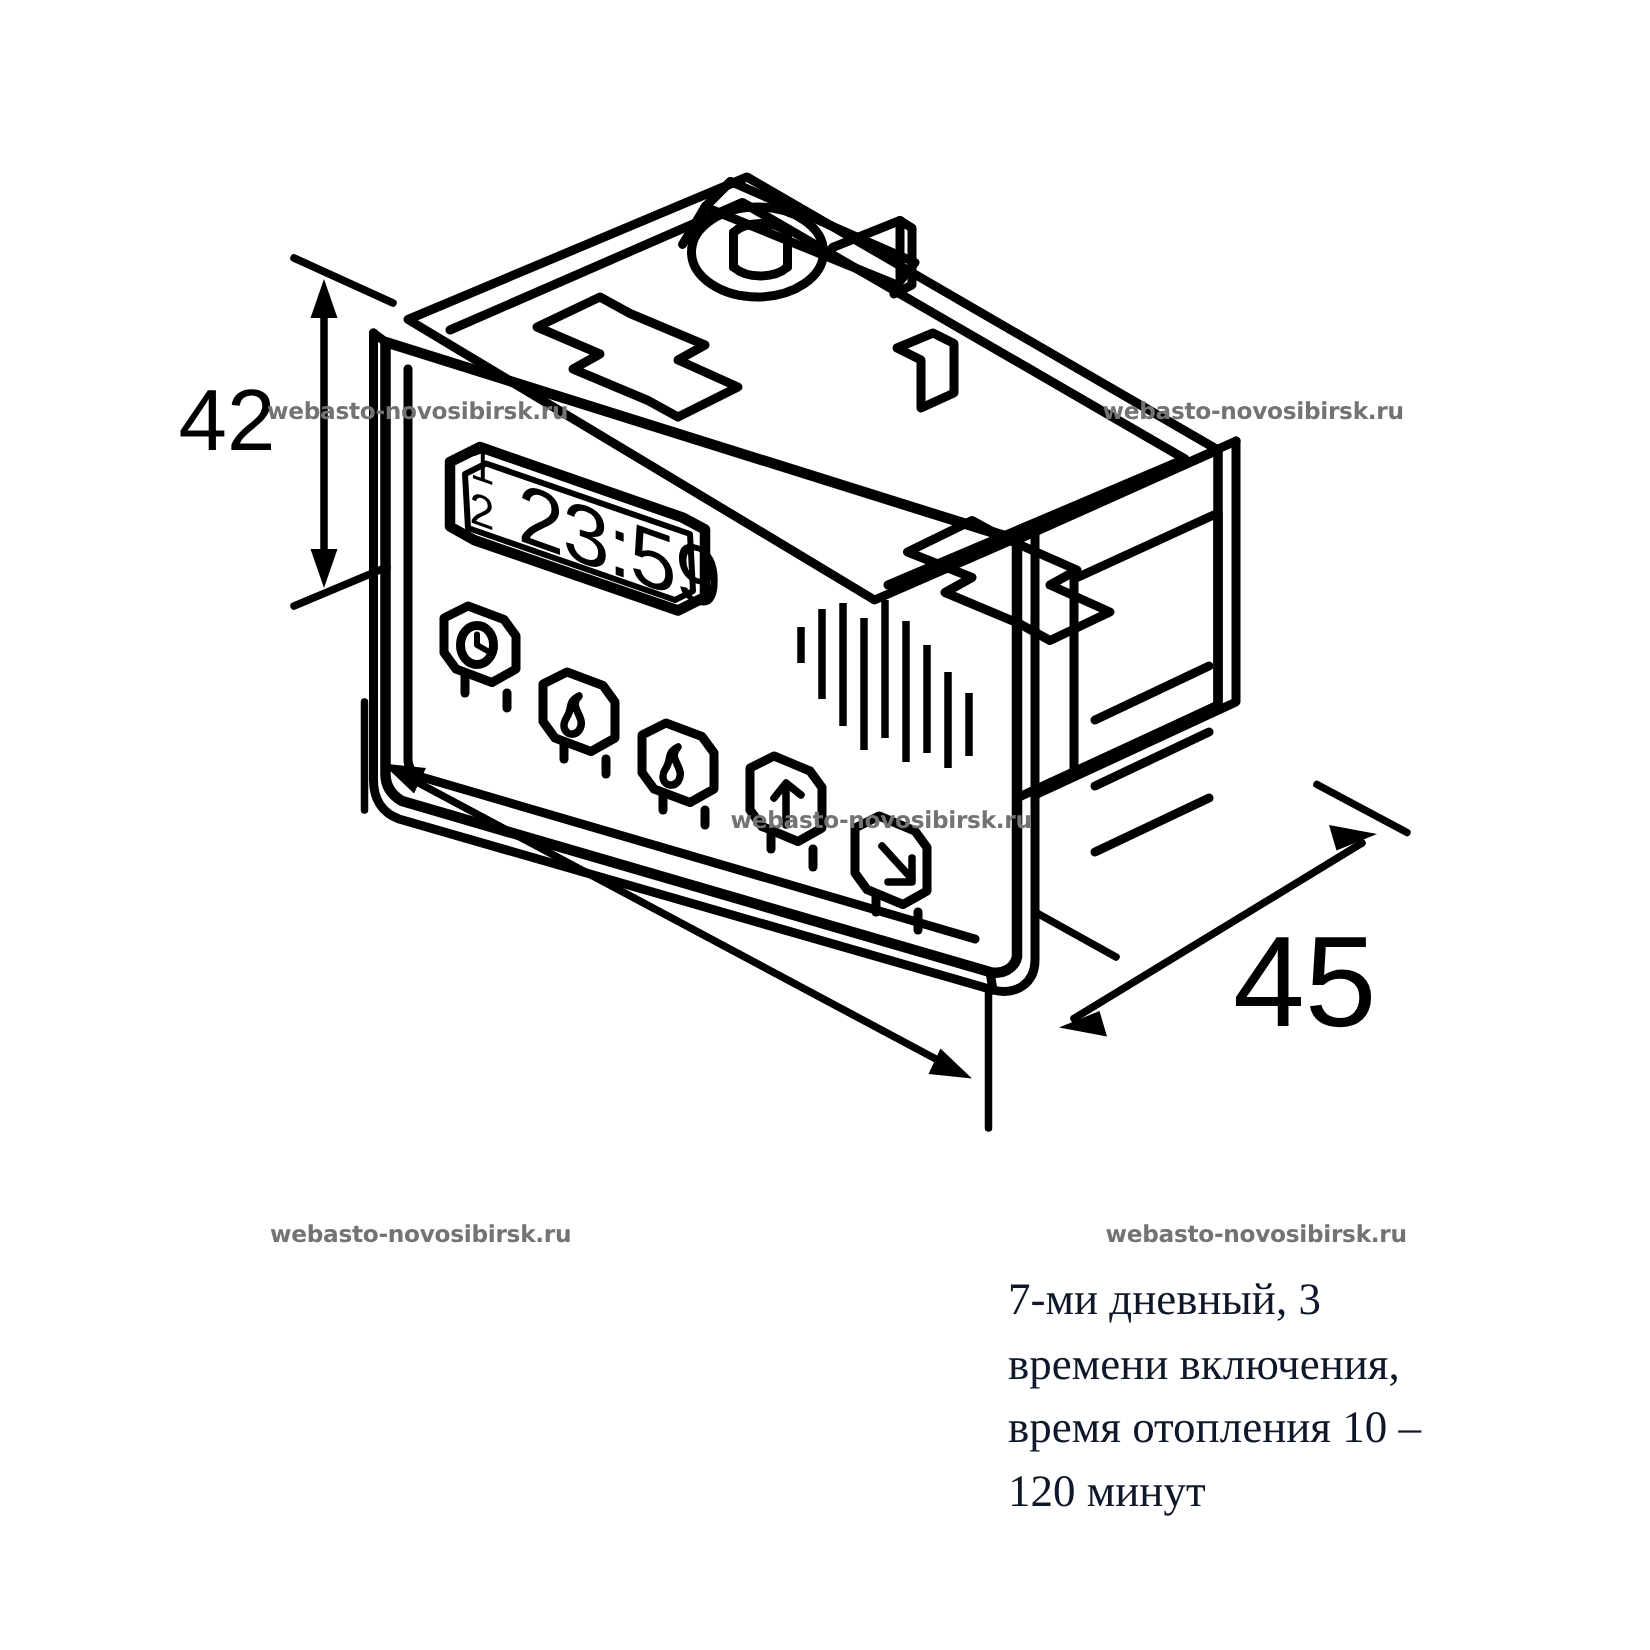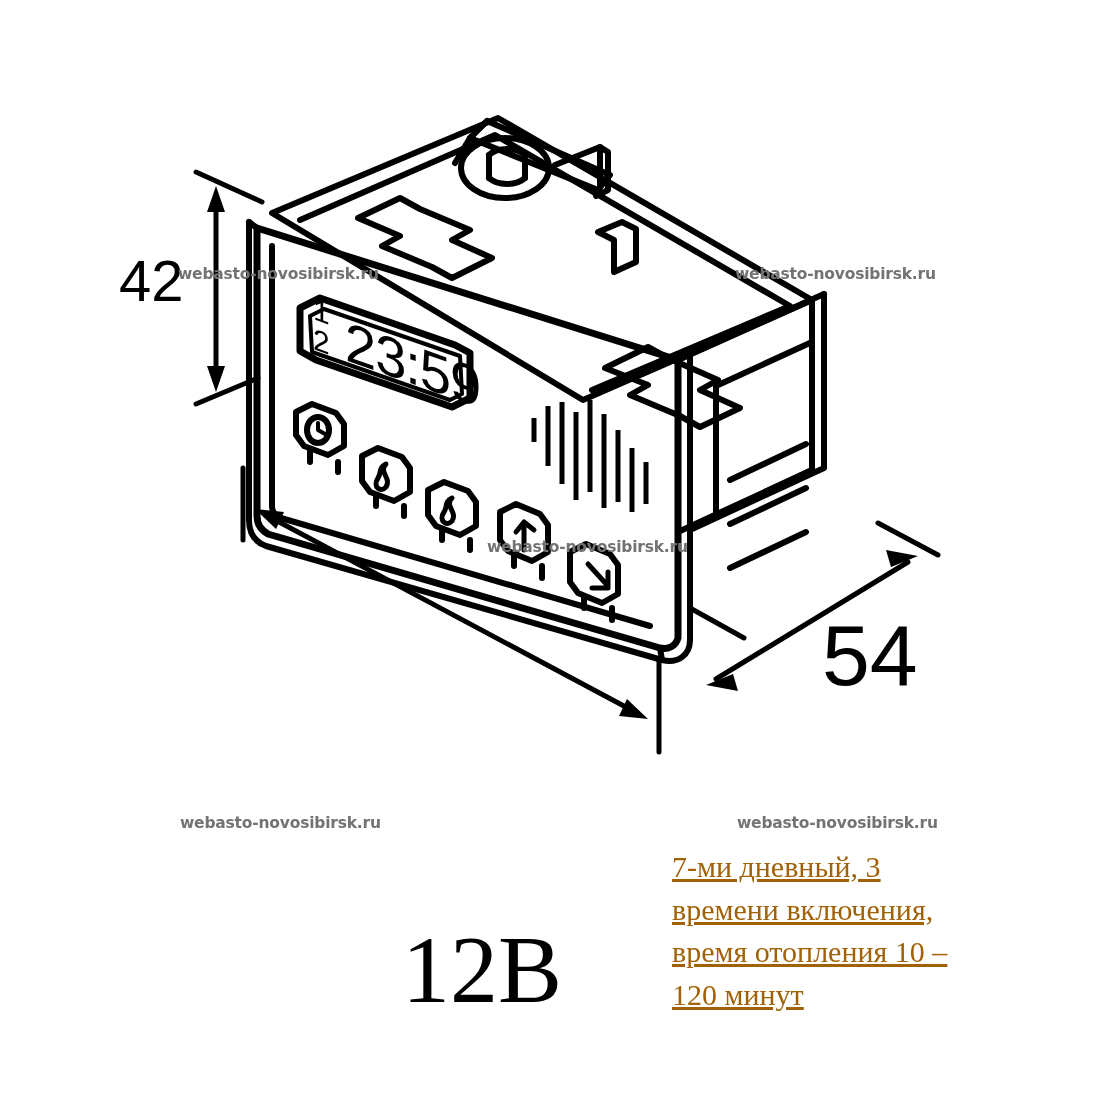--- a/index.html
+++ b/index.html
@@ -52,22 +52,21 @@
     white-space: nowrap;
     line-height: 1;
   }
   #description {
     position: absolute;
     left: 672px; top: 846px;
     width: 318px;
     font-family: "Liberation Serif", serif;
     font-size: 30px;
     line-height: 1.42;
-    color: #a16207;
-    text-decoration: underline;
+    color: #0f172a;
   }
 </style>
 </head>
 <body>
 
 <div id="page">
 
   <svg id="drawing" viewBox="0 0 1100 1100">
     <g fill="none" stroke="#000000" stroke-width="6" stroke-linecap="round" stroke-linejoin="round">
 
@@ -234,33 +233,32 @@
         <path d="M716,679 L908,562" stroke-width="5"></path>
 
         <path d="M706,685 L733,674 L738,691 Z" fill="#000" stroke="none"></path>
         <path d="M918,556 L891,567 L886,550 Z" fill="#000" stroke="none"></path>
       </g>
 
     </g>
   </svg>
 
   <div class="dimtext" id="dim-42">42</div>
-  <div class="dimtext" id="dim-45">54</div>
+  <div class="dimtext" id="dim-45">45</div>
 
   <div id="lcd-text-layer" style="position:absolute; left:0; top:0; width:1100px; height:1100px; pointer-events:none;">
     <div style="position:absolute; left:313px; top:295px; font-family:'Liberation Sans',sans-serif;
                 font-size:30px; font-weight:400; color:#000; transform:skewY(19.5deg);">1</div>
     <div style="position:absolute; left:313px; top:325px; font-family:'Liberation Sans',sans-serif;
                 font-size:30px; font-weight:400; color:#000; transform:skewY(19.5deg);">2</div>
     <div style="position:absolute; left:345px; top:308px; font-family:'Liberation Sans',sans-serif;
                 font-size:56px; font-weight:400; color:#000; letter-spacing:-1px;
                 transform:skewY(19.5deg); transform-origin:left top;">23:59</div>
   </div>
 
-  <div id="voltage">12В</div>
 
   <div id="description">7-ми дневный, 3 времени включения, время отопления 10 – 120 минут</div>
 
   <div class="wm" style="left:178px; top:265px;">webasto-novosibirsk.ru</div>
   <div class="wm" style="left:735px; top:265px;">webasto-novosibirsk.ru</div>
   <div class="wm" style="left:487px; top:538px;">webasto-novosibirsk.ru</div>
   <div class="wm" style="left:180px; top:814px;">webasto-novosibirsk.ru</div>
   <div class="wm" style="left:737px; top:814px;">webasto-novosibirsk.ru</div>
 
 </div>

